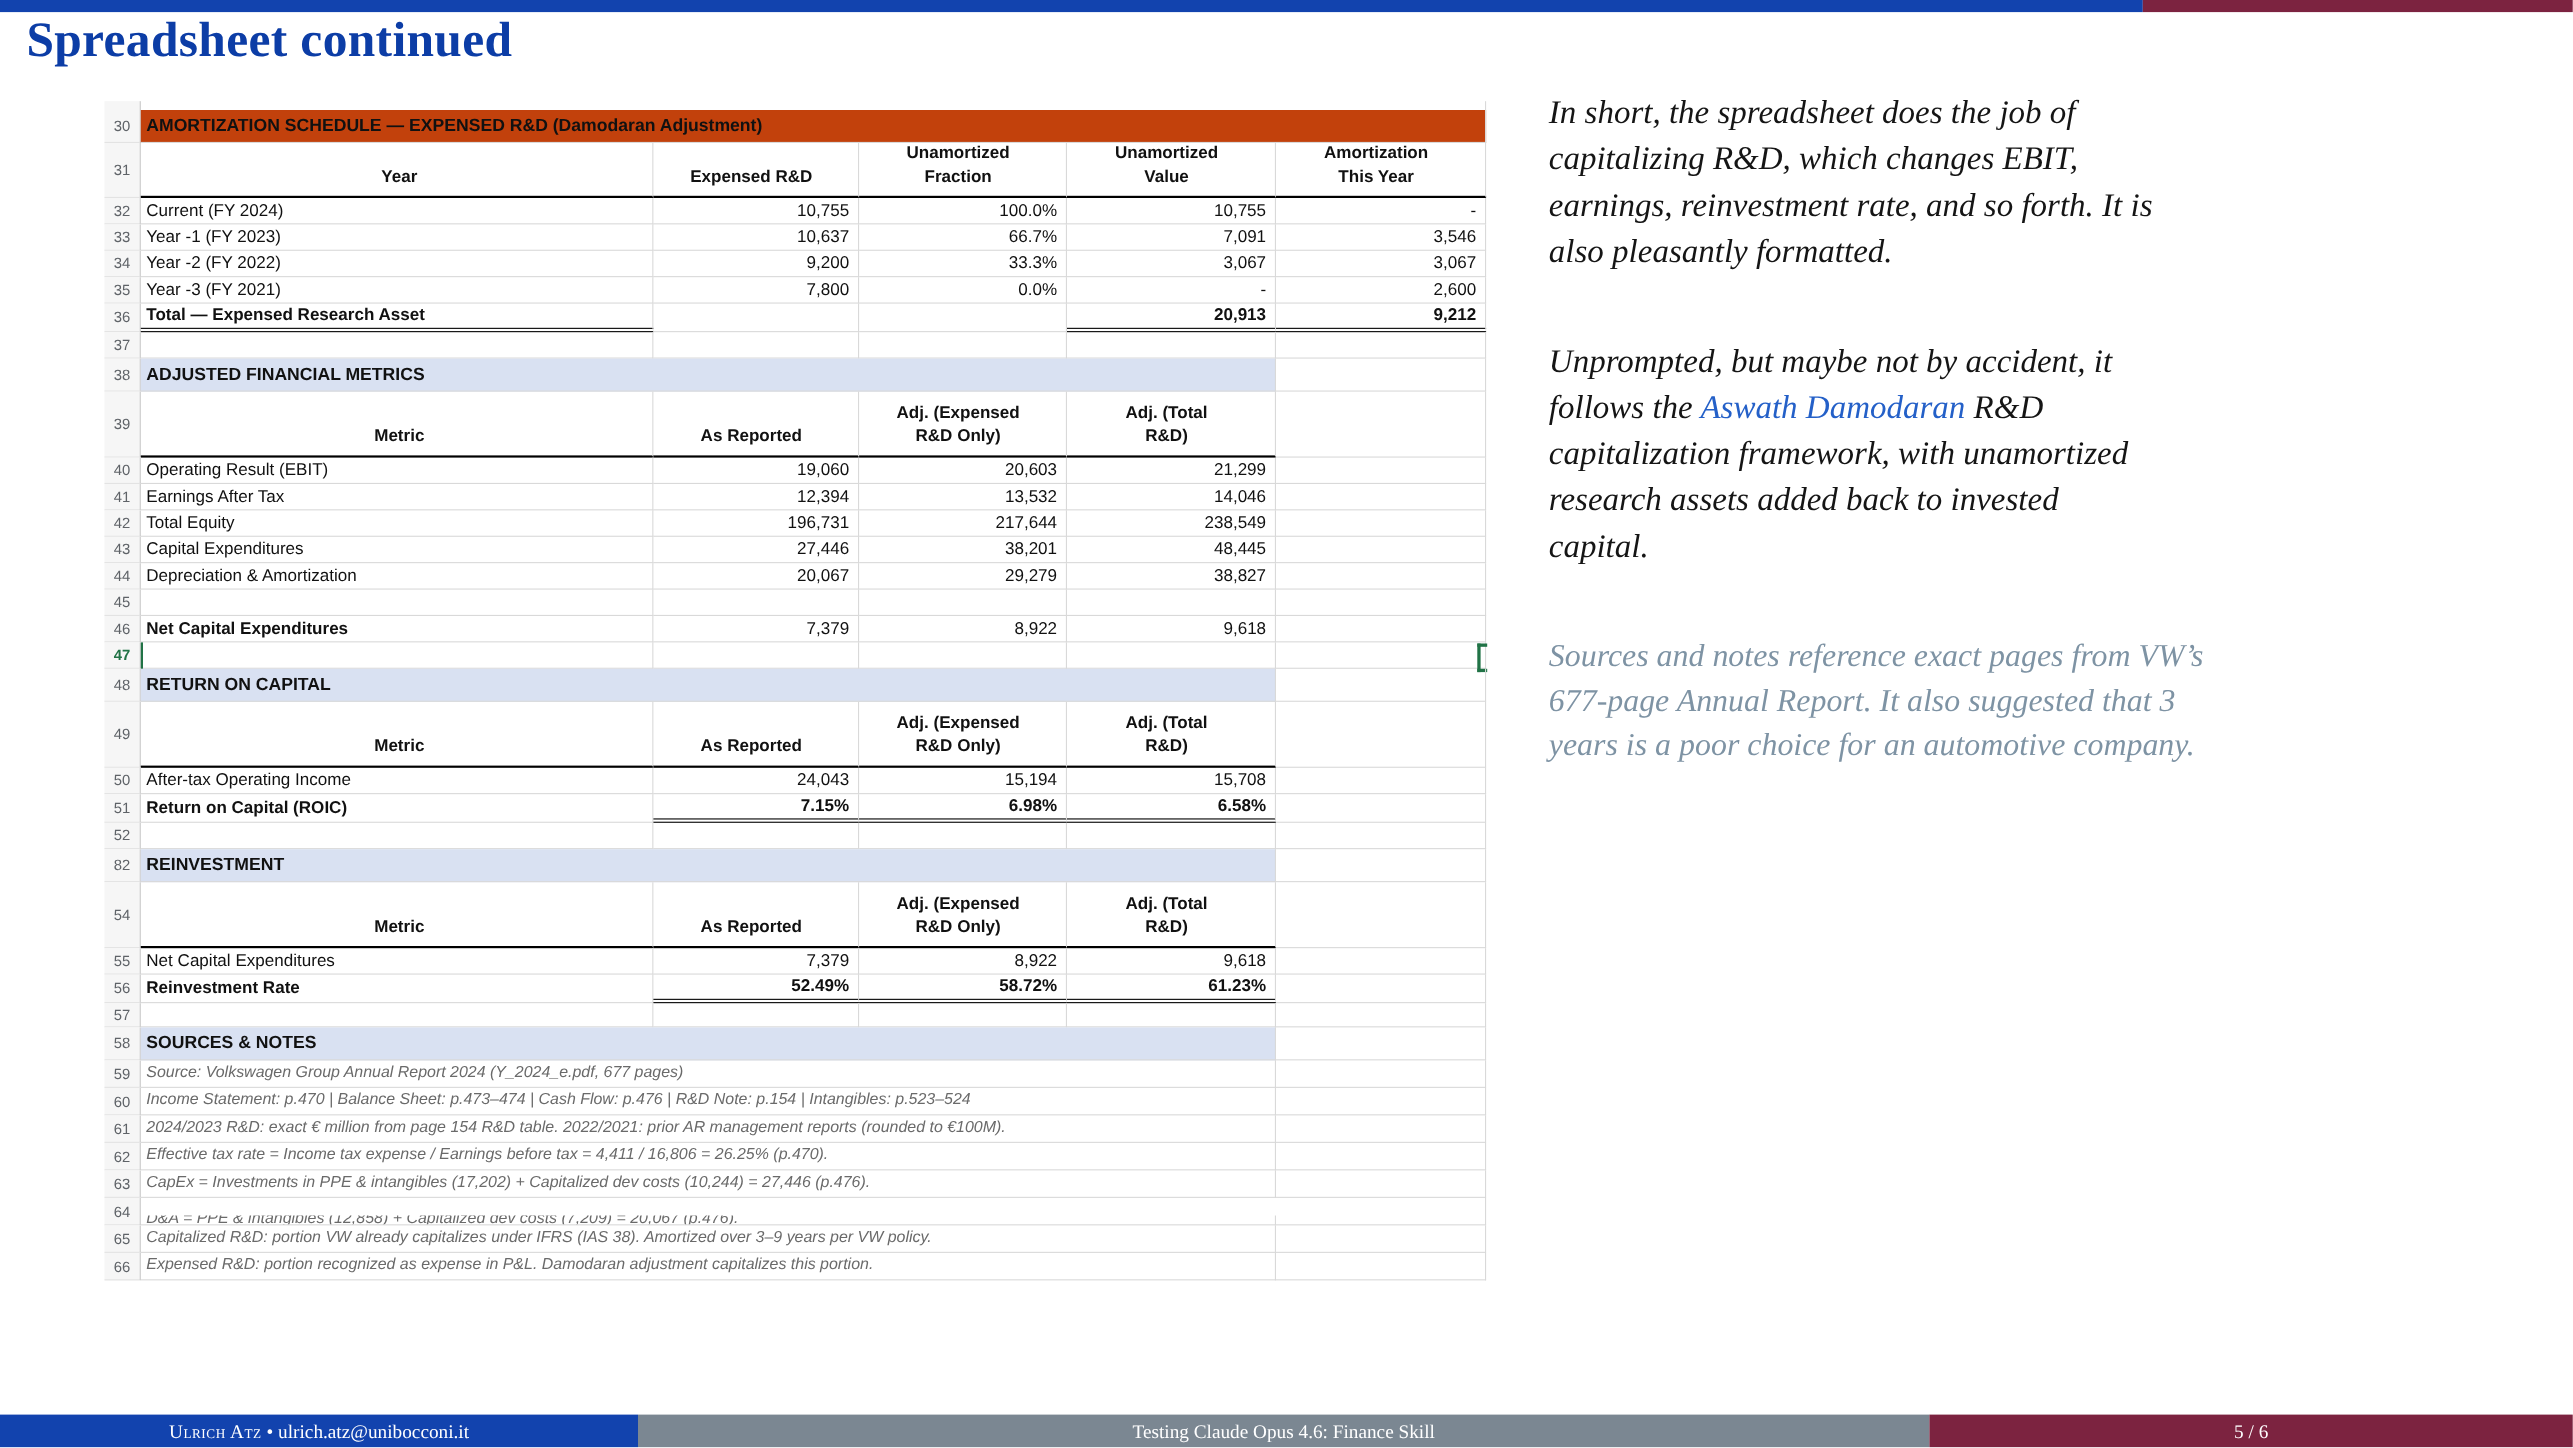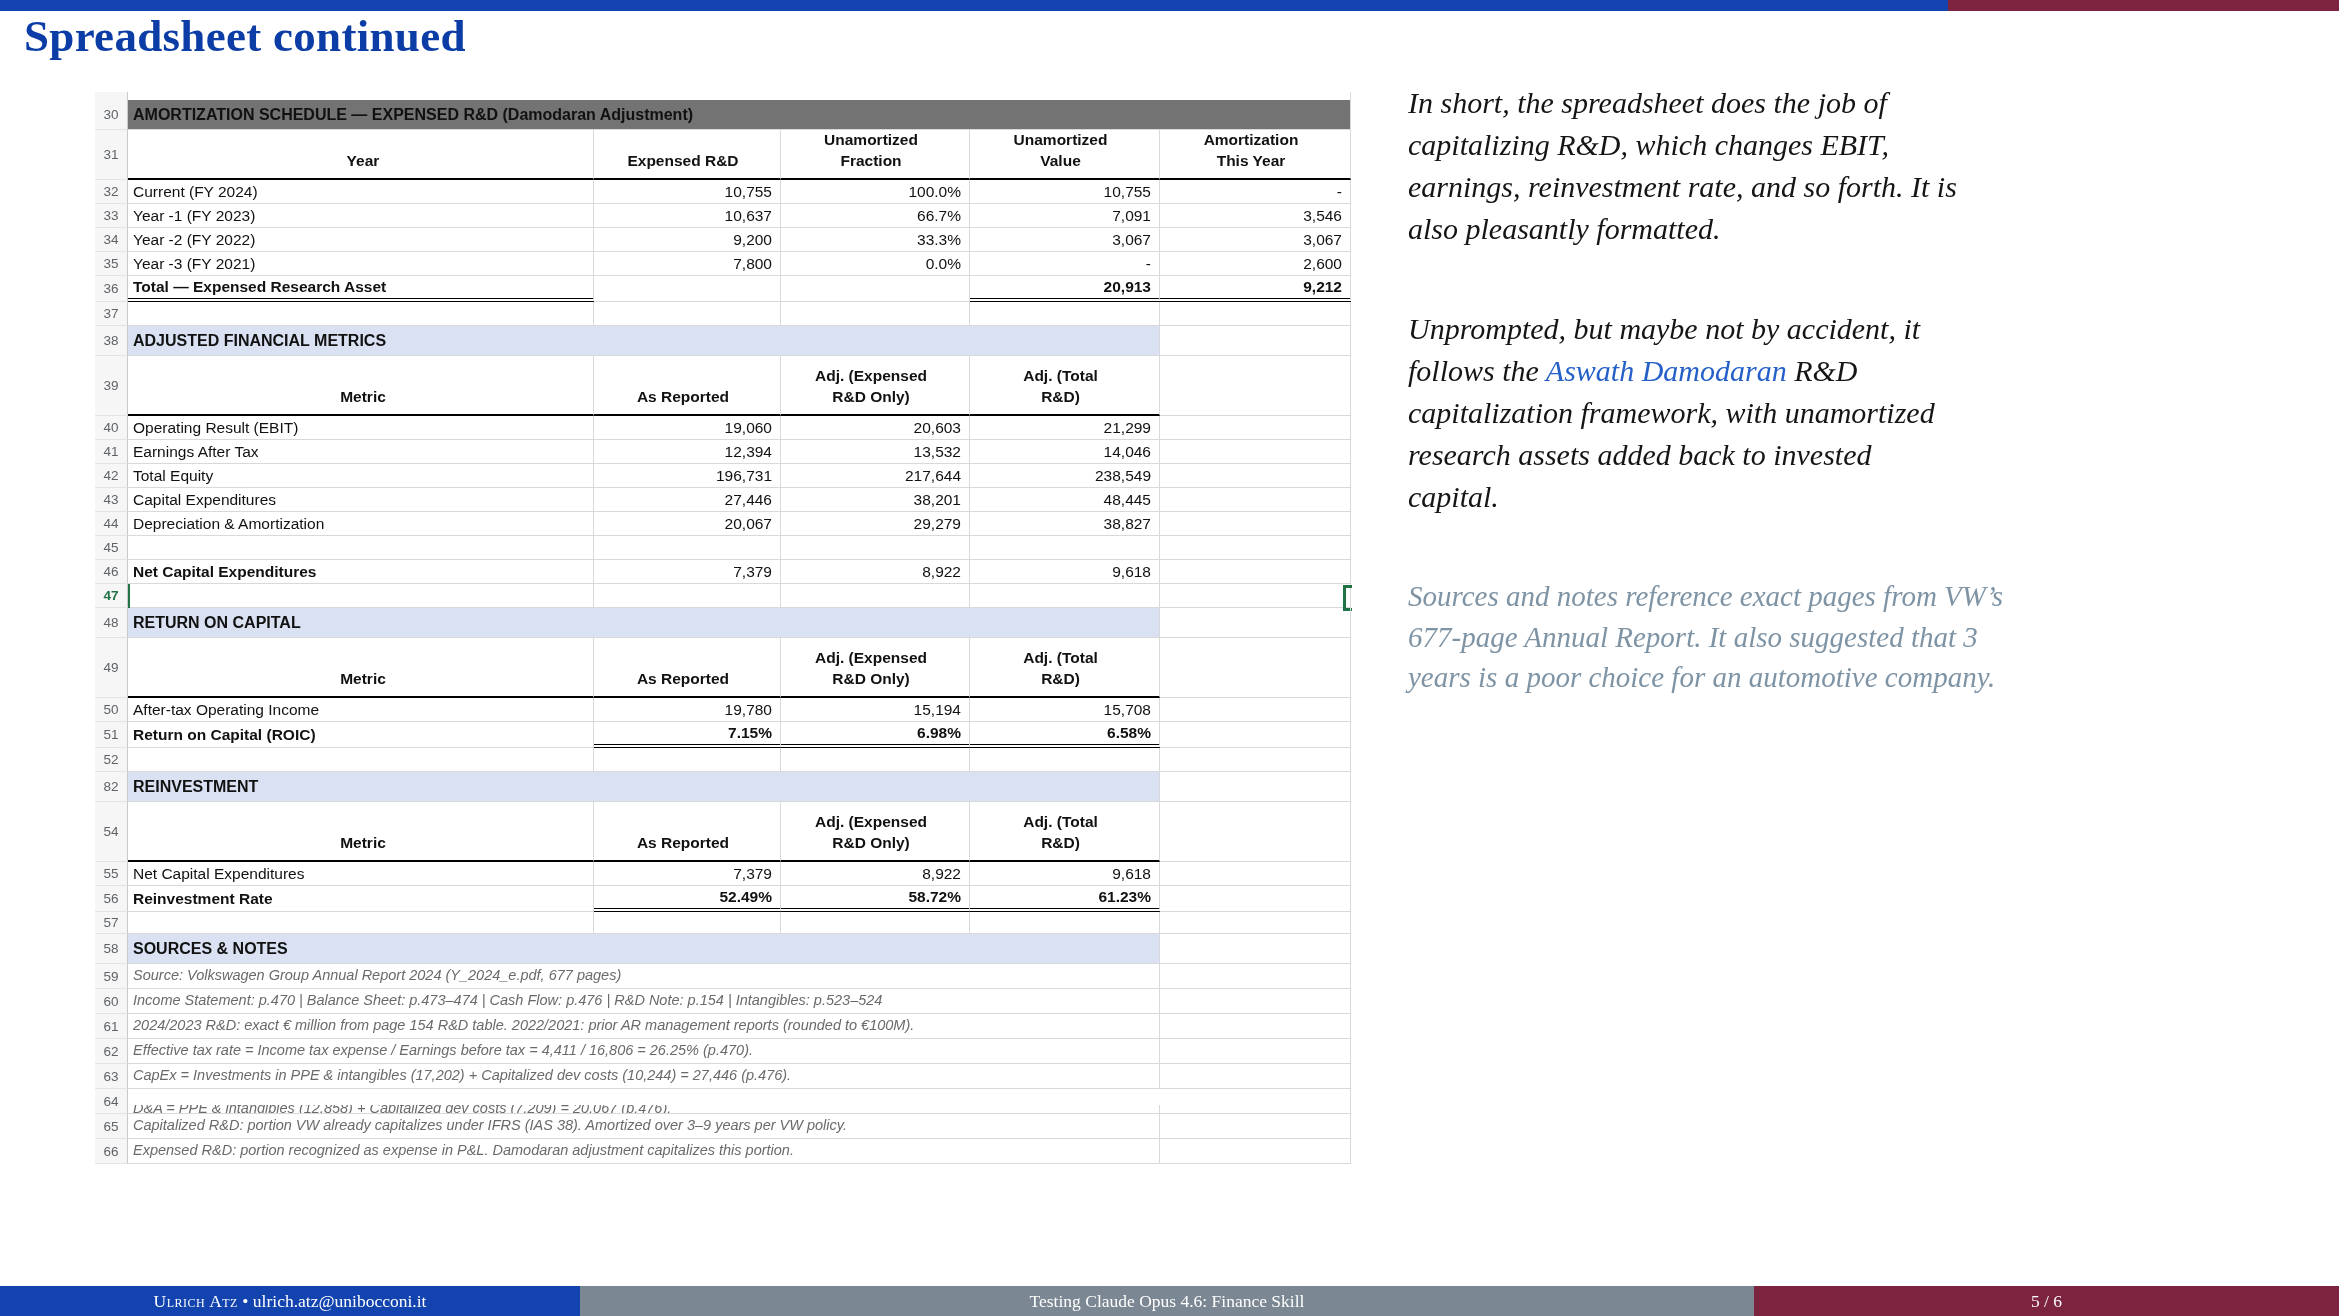--- a/index.html
+++ b/index.html
@@ -57,21 +57,21 @@
   .srow.total .scell{font-weight:bold;}
   .scell.boldtext{font-weight:bold;}
   .scell.ruled{border-bottom:2.5px solid #000;}
   .scell.dbl{border-bottom:4px double #000;}
   .scell.notetext{font-style:italic;color:#6a6a6a;font-size:14.5px;padding-left:5px;
          white-space:nowrap;}
 
   .band{display:flex;align-items:center;font-weight:bold;font-size:16px;padding-left:5px;
         box-sizing:border-box;border-bottom:1px solid #d9d9d9;border-right:1px solid #d9d9d9;
         overflow:hidden;white-space:nowrap;color:#111;}
-  .band.peach{background:#737373;}
+  .band.peach{background:#c2410c;}
   .band.blue{background:#d9e1f2;}
 
   .sel-line{position:absolute;left:33px;top:0;bottom:0;width:2px;background:#217346;}
   .sel-bracket{position:absolute;left:1248px;top:1px;height:26px;width:9px;box-sizing:border-box;
         border:3px solid #217346;border-right:none;}
 </style>
 </head>
 <body>
 
 <div class="slide">
@@ -243,21 +243,21 @@
         <div class="scell num ruled" style="width: 187px; flex: 0 0 187px;">As Reported</div>
         <div class="scell num ruled" style="width: 189px; flex: 0 0 189px;">Adj. (Expensed
 R&amp;D Only)</div>
         <div class="scell num ruled" style="width: 190px; flex: 0 0 190px;">Adj. (Total
 R&amp;D)</div>
         <div class="scell num" style="width: 191px; flex: 0 0 191px;"></div>
       </div>
       <div class="srow data">
         <div class="gut">50</div>
         <div class="scell label" style="width: 466px; flex: 0 0 466px;">After-tax Operating Income</div>
-        <div class="scell num" style="width: 187px; flex: 0 0 187px;">19,780</div>
+        <div class="scell num" style="width: 187px; flex: 0 0 187px;">24,043</div>
         <div class="scell num" style="width: 189px; flex: 0 0 189px;">15,194</div>
         <div class="scell num" style="width: 190px; flex: 0 0 190px;">15,708</div>
         <div class="scell num" style="width: 191px; flex: 0 0 191px;"></div>
       </div>
       <div class="srow total">
         <div class="gut">51</div>
         <div class="scell label" style="width: 466px; flex: 0 0 466px;">Return on Capital (ROIC)</div>
         <div class="scell num dbl" style="width: 187px; flex: 0 0 187px;">7.15%</div>
         <div class="scell num dbl" style="width: 189px; flex: 0 0 189px;">6.98%</div>
         <div class="scell num dbl" style="width: 190px; flex: 0 0 190px;">6.58%</div>

